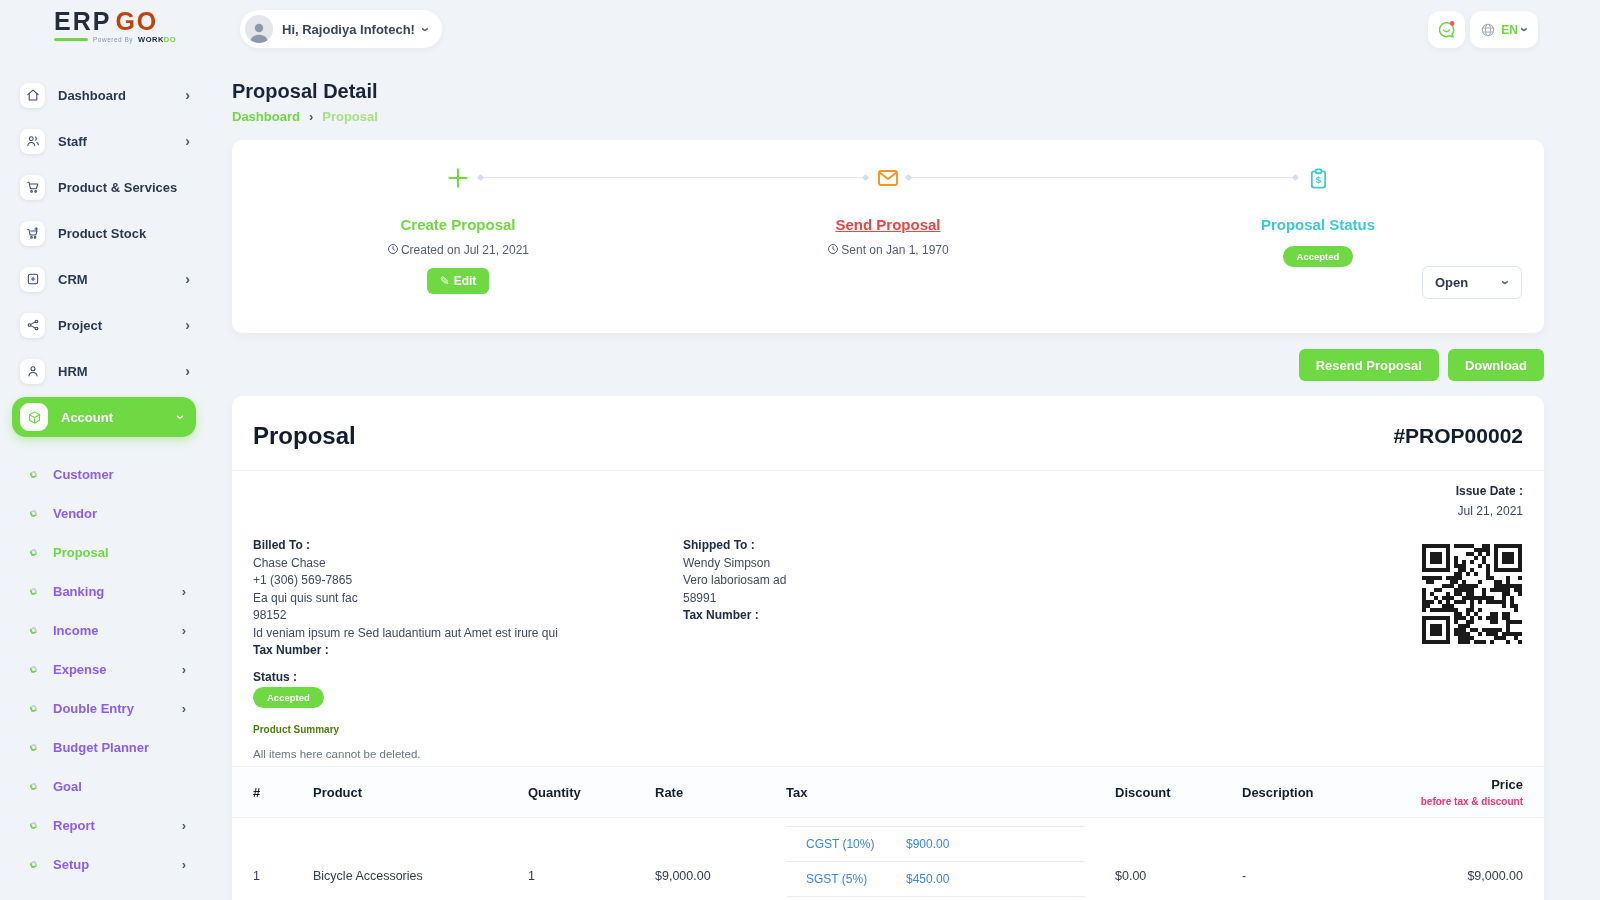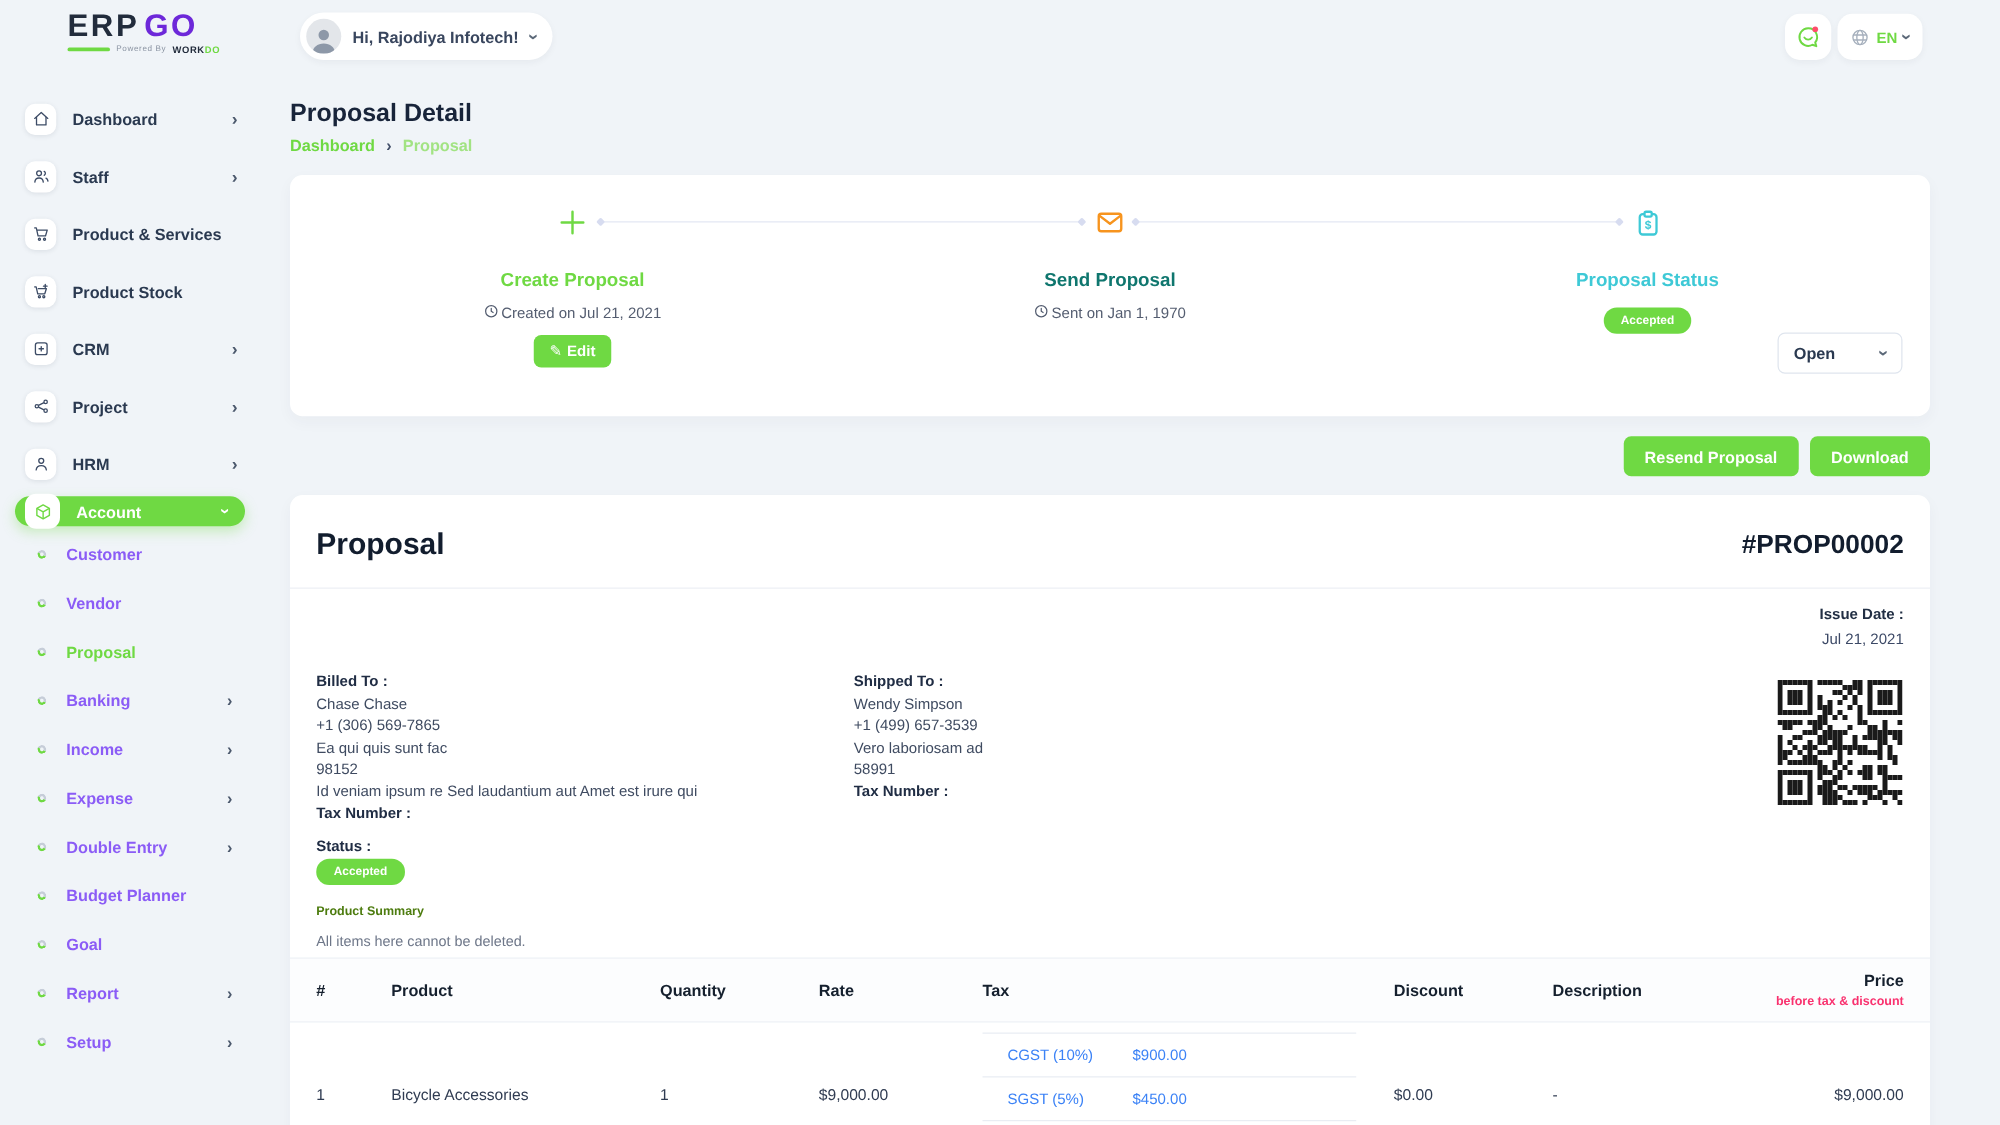--- a/index.html
+++ b/index.html
@@ -6,21 +6,21 @@
   html,body { width:1600px; height:900px; overflow:hidden; }
   body {
     background:#f0f4f8;
     font-family:"Liberation Sans","DejaVu Sans",sans-serif;
     color:#2a3950; position:relative;
   }
 
   
   .logo { position:absolute; left:54px; top:8px; }
   .logo-main { font-size:25px; font-weight:800; letter-spacing:2px; color:#222c3c; line-height:26px;}
-  .logo-main .go { color:#6d28d9; margin-left:4px;margin-top:16px;}
+  .logo-main .go { color:#c2410c; margin-left:4px;margin-top:16px;}
   .logo-sub { display:flex; align-items:center; gap:5px; margin-top:1px; }
   .logo-line { width:34px; height:3px; background:#6fd943; border-radius:2px; }
   .logo-sub .pref { font-size:6.5px; color:#8a93a2; letter-spacing:.5px; }
   .logo-sub .wb   { font-size:7.5px; font-weight:800; color:#222c3c; letter-spacing:.5px;}
   .logo-sub .wb i { font-style:normal; color:#6fd943; }
 
   .user-pill { position:absolute; left:240px; top:10px; height:38px; background:#fff;
     border-radius:19px; display:flex; align-items:center; gap:9px; padding:0 13px 0 5px;
     box-shadow:0 2px 6px rgba(30,40,60,.05); cursor:pointer;}
   .avatar { width:28px; height:28px; border-radius:50%; background:#e3e6ea; overflow:hidden;
@@ -40,21 +40,21 @@
 
   
   .sidebar { position:absolute; left:0; top:72px; width:212px; }
   .s-item { height:46px; display:flex; align-items:center; padding:0 22px 0 20px; cursor:pointer;}
   .s-ic { width:25px; height:25px; background:#fff; border-radius:8px;
     box-shadow:0 1px 4px rgba(30,40,60,.10); display:flex; align-items:center;
     justify-content:center; margin-right:13px; flex:none;}
   .s-lbl { font-size:13px; font-weight:700; color:#2a3950; flex:1; }
   .s-item .chev { font-size:14px; color:#4b586c; }
 
-  .s-item.active { background:#6fd943; border-radius:14px; margin:3px 16px 3px 12px; height:24px;
+  .s-item.active { background:#6fd943; border-radius:14px; margin:3px 16px 18px 12px; height:40px;
     padding:0 12px 0 8px; box-shadow:0 4px 10px rgba(111,217,67,.35);}
   .s-item.active .s-ic { width:28px; height:28px; border-radius:9px; box-shadow:none; }
   .s-item.active .s-lbl { color:#fff; }
   .s-item.active .chev { color:#fff; }
 
   .sub-item { height:39px; display:flex; align-items:center; padding:0 26px 0 30px; cursor:pointer;}
   .bullet { width:7px; height:7px; border-radius:50%; border:2px solid #6fd943;
     border-top-color:#c6cdd8; border-right-color:#c6cdd8; transform:rotate(-20deg);
     margin-right:16px; flex:none;}
   .sub-lbl { font-size:13px; font-weight:600; color:#8b5cf6; flex:1; }
@@ -75,21 +75,21 @@
   .tl-line { position:absolute; top:37px; height:1px; background:#e3e7f4; }
   .tl-line::before, .tl-line::after { content:""; position:absolute; top:-2.5px; width:5px; height:5px;
     background:#d7dcf0; transform:rotate(45deg); border-radius:1px;}
   .tl-line::before { left:-2px; } .tl-line::after { right:-2px; }
   .tl-line.l1 { left:248px; width:386px; }
   .tl-line.l2 { left:676px; width:388px; }
   .tl-step { position:absolute; top:24px; width:300px; text-align:center; }
   .tl-step.s1 { left:76px; } .tl-step.s2 { left:506px; } .tl-step.s3 { left:936px; }
   .tl-icon { height:28px; display:flex; justify-content:center; align-items:center; }
   .tl-title { margin-top:24px; font-size:15px; font-weight:700; }
-  .s1 .tl-title { color:#6fd943; } .s2 .tl-title { color:#0f766e; } .s3 .tl-title { color:#3ec9d6; }
+  .s1 .tl-title { color:#6fd943; } .s2 .tl-title { color:#ef4444;text-decoration:underline; } .s3 .tl-title { color:#3ec9d6; }
   .tl-meta { margin-top:10px; font-size:12px; color:#545d70; display:flex; justify-content:center;
     gap:2px; }
   .edit-btn { margin-top:11px; display:inline-flex; align-items:center; gap:4px; background:#6fd943;
     color:#fff; font-size:12px; font-weight:600; padding:6px 13px; border-radius:6px; border:none;
     cursor:pointer; font-family:inherit;}
   .badge { display:inline-block; background:#6fd943; color:#fff; font-size:9.5px; font-weight:600;
     padding:5px 14px; border-radius:11px; }
   .s3 .badge { margin-top:13px; }
   .open-select { position:absolute; right:22px; bottom:34px; width:100px; height:33px; background:#fff;
     border:1px solid #dfe5ee; border-radius:6px; display:flex; align-items:center;
@@ -424,21 +424,20 @@
     <div>+1 (306) 569-7865</div>
     <div>Ea qui quis sunt fac</div>
     <div>98152</div>
     <div>Id veniam ipsum re Sed laudantium aut Amet est irure qui</div>
     <div><b>Tax Number :</b></div>
   </div>
 
   <div class="addr shipped">
     <div><b>Shipped To :</b></div>
     <div>Wendy Simpson</div>
-    <div>+1 (499) 657-3539</div>
     <div>Vero laboriosam ad</div>
     <div>58991</div>
     <div><b>Tax Number :</b></div>
   </div>
 
   <div class="qr-box">
       <svg width="100" height="100" viewBox="0 0 100 100" fill="#1a1a1a">
         <rect x="0" y="0" width="4" height="4"></rect>
         <rect x="4" y="0" width="4" height="4"></rect>
         <rect x="8" y="0" width="4" height="4"></rect>

